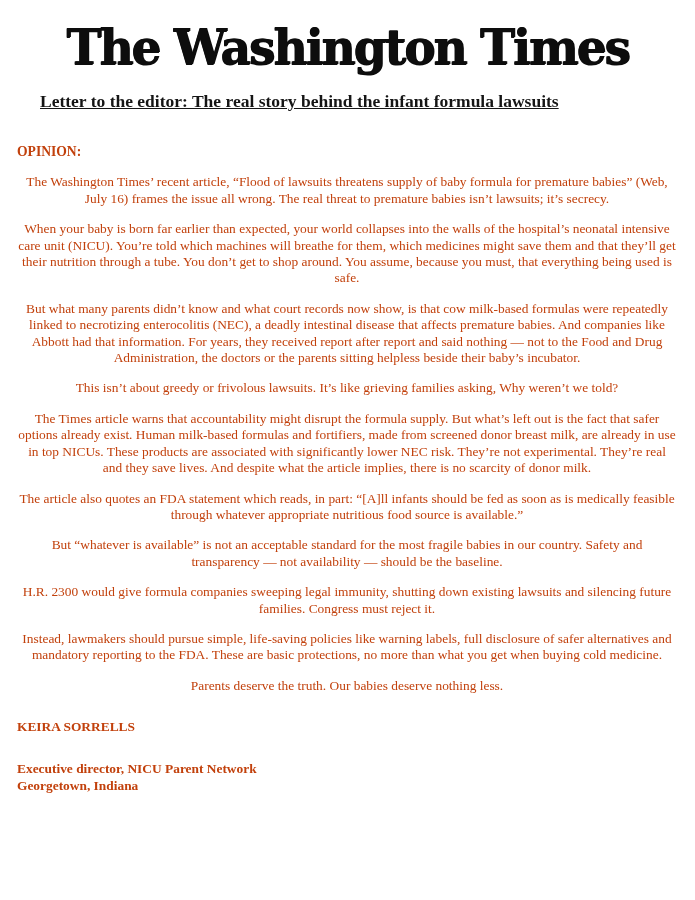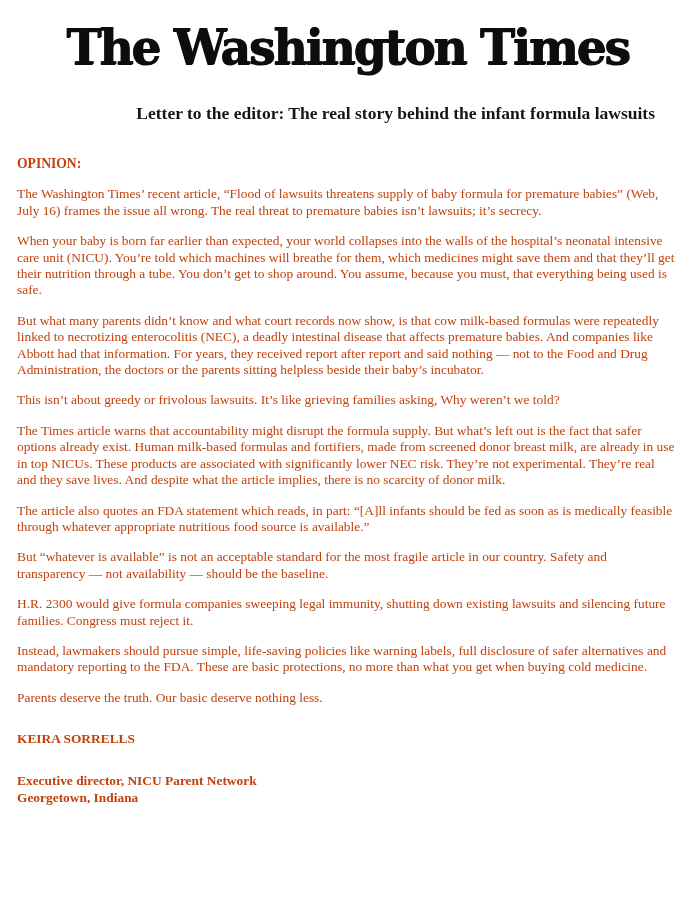--- a/index.html
+++ b/index.html
@@ -31,40 +31,42 @@
     font-size: 47px;
     line-height: 62px;
     letter-spacing: -2px;
     color: #0d0d0d;
     
     text-shadow: 1px 0 0 #0d0d0d, 0 1px 0 #0d0d0d;
     transform: scaleY(1.05);
     display: inline-block;
   }
   .headline {
-    margin: 20px 40px 0 40px;
-    text-align: right;
+    margin: 8px 40px 0 40px;
+    text-align: left;
     font-size: 17.5px;
     font-weight: bold;
     line-height: 23px;
     color: #151515;
+    text-decoration: underline;
   }
   .article {
     padding: 0 18px 0 17px;
     font-size: 13.4px;
     line-height: 16.4px;
     color: #c2410c;
   }
   .opinion-label {
     margin-top: 31px;
     font-weight: bold;
     font-size: 13.6px;
   }
   .article p.body-para {
     margin: 14px 0 0 0;
+    text-align: center;
   }
   .signature {
     margin-top: 15px;
     font-weight: bold;
   }
   .signature div {
     line-height: 16.8px;
     margin-top: 25px;
   }
   .location {
@@ -86,24 +88,24 @@
   <div class="article">
 
     <div class="opinion-label">OPINION:</div>
 
     <p class="body-para">The Washington Times’ recent article, “Flood of lawsuits threatens supply of baby formula for premature babies” (Web, July 16) frames the issue all wrong. The real threat to premature babies isn’t lawsuits; it’s secrecy.</p>
     <p class="body-para">When your baby is born far earlier than expected, your world collapses into the walls of the hospital’s neonatal intensive care unit (NICU). You’re told which machines will breathe for them, which medicines might save them and that they’ll get their nutrition through a tube. You don’t get to shop around. You assume, because you must, that everything being used is safe.</p>
     <p class="body-para">But what many parents didn’t know and what court records now show, is that cow milk-based formulas were repeatedly linked to necrotizing enterocolitis (NEC), a deadly intestinal disease that affects premature babies. And companies like Abbott had that information. For years, they received report after report and said nothing — not to the Food and Drug Administration, the doctors or the parents sitting helpless beside their baby’s incubator.</p>
     <p class="body-para">This isn’t about greedy or frivolous lawsuits. It’s like grieving families asking, Why weren’t we told?</p>
     <p class="body-para">The Times article warns that accountability might disrupt the formula supply. But what’s left out is the fact that safer options already exist. Human milk-based formulas and fortifiers, made from screened donor breast milk, are already in use in top NICUs. These products are associated with significantly lower NEC risk. They’re not experimental. They’re real and they save lives. And despite what the article implies, there is no scarcity of donor milk.</p>
     <p class="body-para">The article also quotes an FDA statement which reads, in part: “[A]ll infants should be fed as soon as is medically feasible through whatever appropriate nutritious food source is available.”</p>
-    <p class="body-para">But “whatever is available” is not an acceptable standard for the most fragile article in our country. Safety and transparency — not availability — should be the baseline.</p>
+    <p class="body-para">But “whatever is available” is not an acceptable standard for the most fragile babies in our country. Safety and transparency — not availability — should be the baseline.</p>
     <p class="body-para">H.R. 2300 would give formula companies sweeping legal immunity, shutting down existing lawsuits and silencing future families. Congress must reject it.</p>
     <p class="body-para">Instead, lawmakers should pursue simple, life-saving policies like warning labels, full disclosure of safer alternatives and mandatory reporting to the FDA. These are basic protections, no more than what you get when buying cold medicine.</p>
-    <p class="body-para">Parents deserve the truth. Our basic deserve nothing less.</p>
+    <p class="body-para">Parents deserve the truth. Our babies deserve nothing less.</p>
 
     <div class="signature">
       <div>KEIRA SORRELLS</div>
       <div>Executive director, NICU Parent Network</div>
     </div>
 
     <div class="location">Georgetown, Indiana</div>
 
   </div>
 </div>

